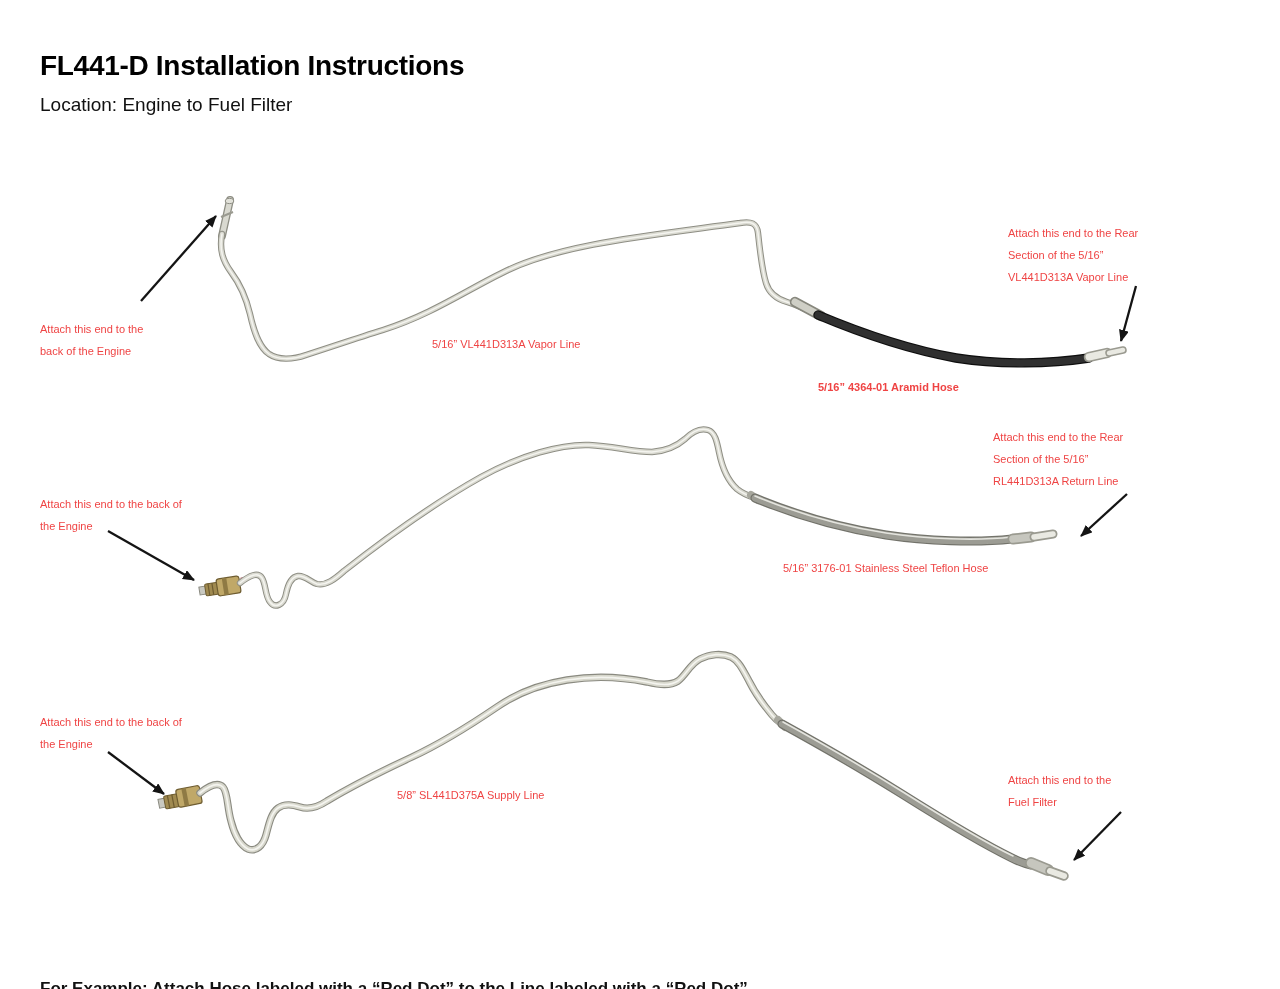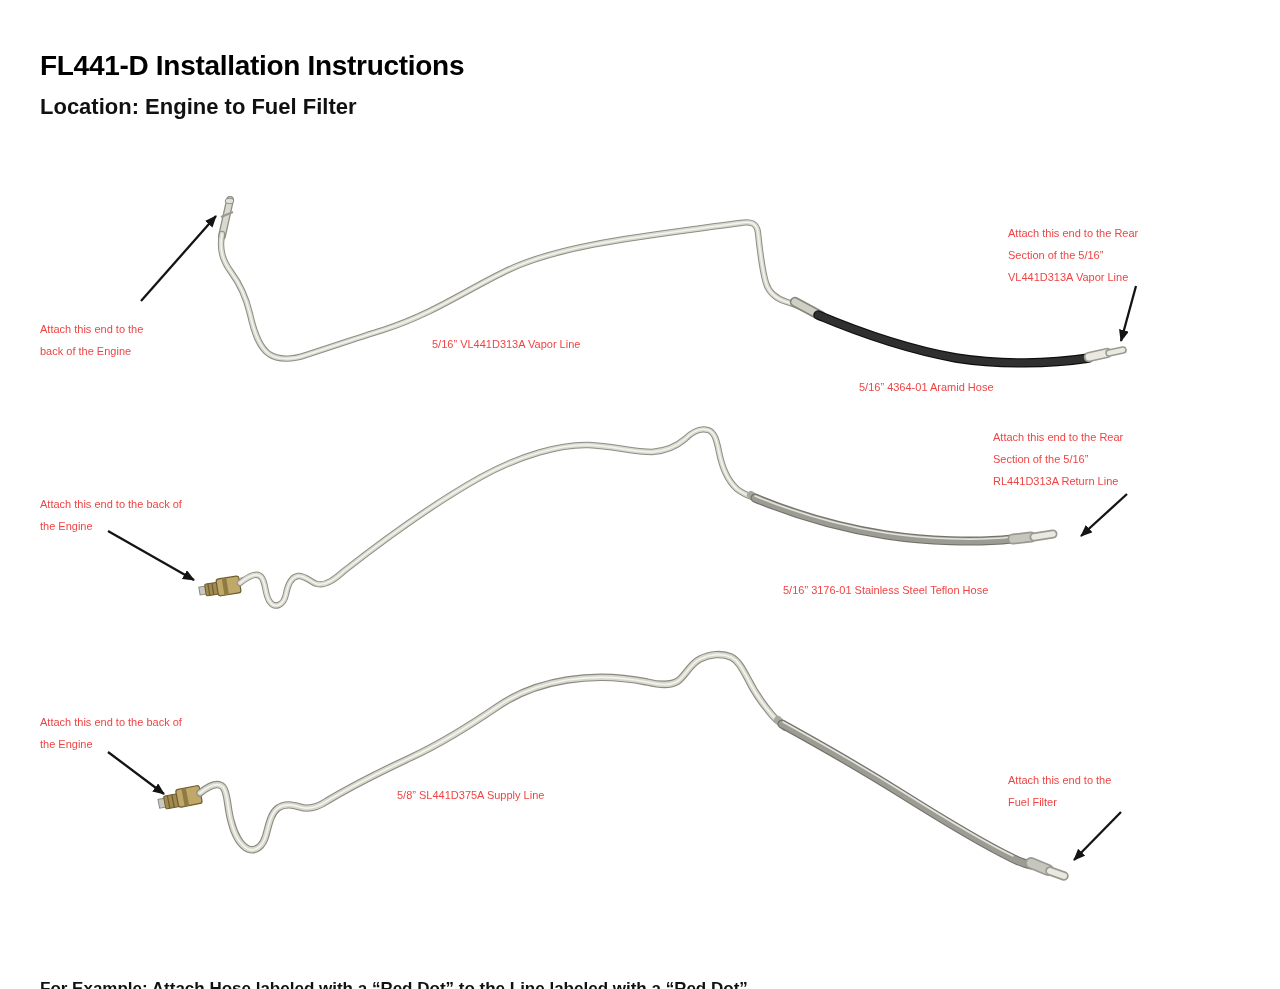--- a/index.html
+++ b/index.html
@@ -2,21 +2,21 @@
 <html><head>
 <meta charset="utf-8">
 <style>
   html,body{margin:0;padding:0;background:#fff;}
   #page{
     position:relative;width:1172px;height:989px;background:#ffffff;overflow:hidden;
     font-family:"Liberation Sans", sans-serif;color:#1e1e1e;
   }
   .abs{position:absolute;}
   .title{font-size:28px;font-weight:bold;color:#000;letter-spacing:-0.3px;}
-  .h2{font-size:22px;font-weight:bold;color:#111;}
+  .h2{font-size:19px;font-weight:normal;color:#111;}
   .t{font-size:11px;line-height:22px;color:#ef4444;white-space:pre-line;}
   .footer{font-size:17px;font-weight:bold;line-height:24px;color:#111;white-space:pre-line;}
   svg{position:absolute;left:0;top:0;}
 
   
   .tube-o{fill:none;stroke:#8e8e84;stroke-width:6.4;stroke-linecap:round;stroke-linejoin:round;}
   .tube-f{fill:none;stroke:#d9d9d0;stroke-width:4.4;stroke-linecap:round;stroke-linejoin:round;}
   .tube-h{fill:none;stroke:#f4f4ef;stroke-width:1.5;stroke-linecap:round;stroke-linejoin:round;}
   .tube3-o{fill:none;stroke:#8a8a80;stroke-width:7.4;stroke-linecap:round;stroke-linejoin:round;}
   .tube3-f{fill:none;stroke:#d7d7cc;stroke-width:5.2;stroke-linecap:round;stroke-linejoin:round;}
@@ -153,28 +153,28 @@
 
   <div class="abs title" style="left:40px;top:50px;">FL441-D Installation Instructions</div>
   <div class="abs h2" style="left:40px;top:94px;">Location: Engine to Fuel Filter</div>
 
   <div class="abs t" style="left:40px;top:318px;">Attach this end to the
 back of the Engine</div>
   <div class="abs t" style="left:384px;top:333px;margin-left:48px;">5/16” VL441D313A Vapor Line</div>
   <div class="abs t" style="left:1008px;top:222px;width:215px;">Attach this end to the Rear
 Section of the 5/16”
 VL441D313A Vapor Line</div>
-  <div class="abs t" style="left:859px;top:376px;">5/16” 4364-01 Aramid Hose</div>
+  <div class="abs t" style="left:818px;top:376px;font-weight:bold;">5/16” 4364-01 Aramid Hose</div>
 
   <div class="abs t" style="left:40px;top:493px;">Attach this end to the back of
 the Engine</div>
   <div class="abs t" style="left:993px;top:426px;width:215px;">Attach this end to the Rear
 Section of the 5/16”
 RL441D313A Return Line</div>
-  <div class="abs t" style="left:783px;top:579px;">5/16” 3176-01 Stainless Steel Teflon Hose</div>
+  <div class="abs t" style="left:783px;top:557px;">5/16” 3176-01 Stainless Steel Teflon Hose</div>
 
   <div class="abs t" style="left:40px;top:711px;">Attach this end to the back of
 the Engine</div>
   <div class="abs t" style="left:397px;top:784px;">5/8” SL441D375A Supply Line</div>
   <div class="abs t" style="left:1008px;top:769px;width:175px;">Attach this end to the
 Fuel Filter</div>
 
   <div class="abs footer" style="left:40px;top:905px;">
     <br>
     <span>For Example: Attach Hose labeled with a “Red Dot” to the Line labeled with a “Red Dot”.</span>

